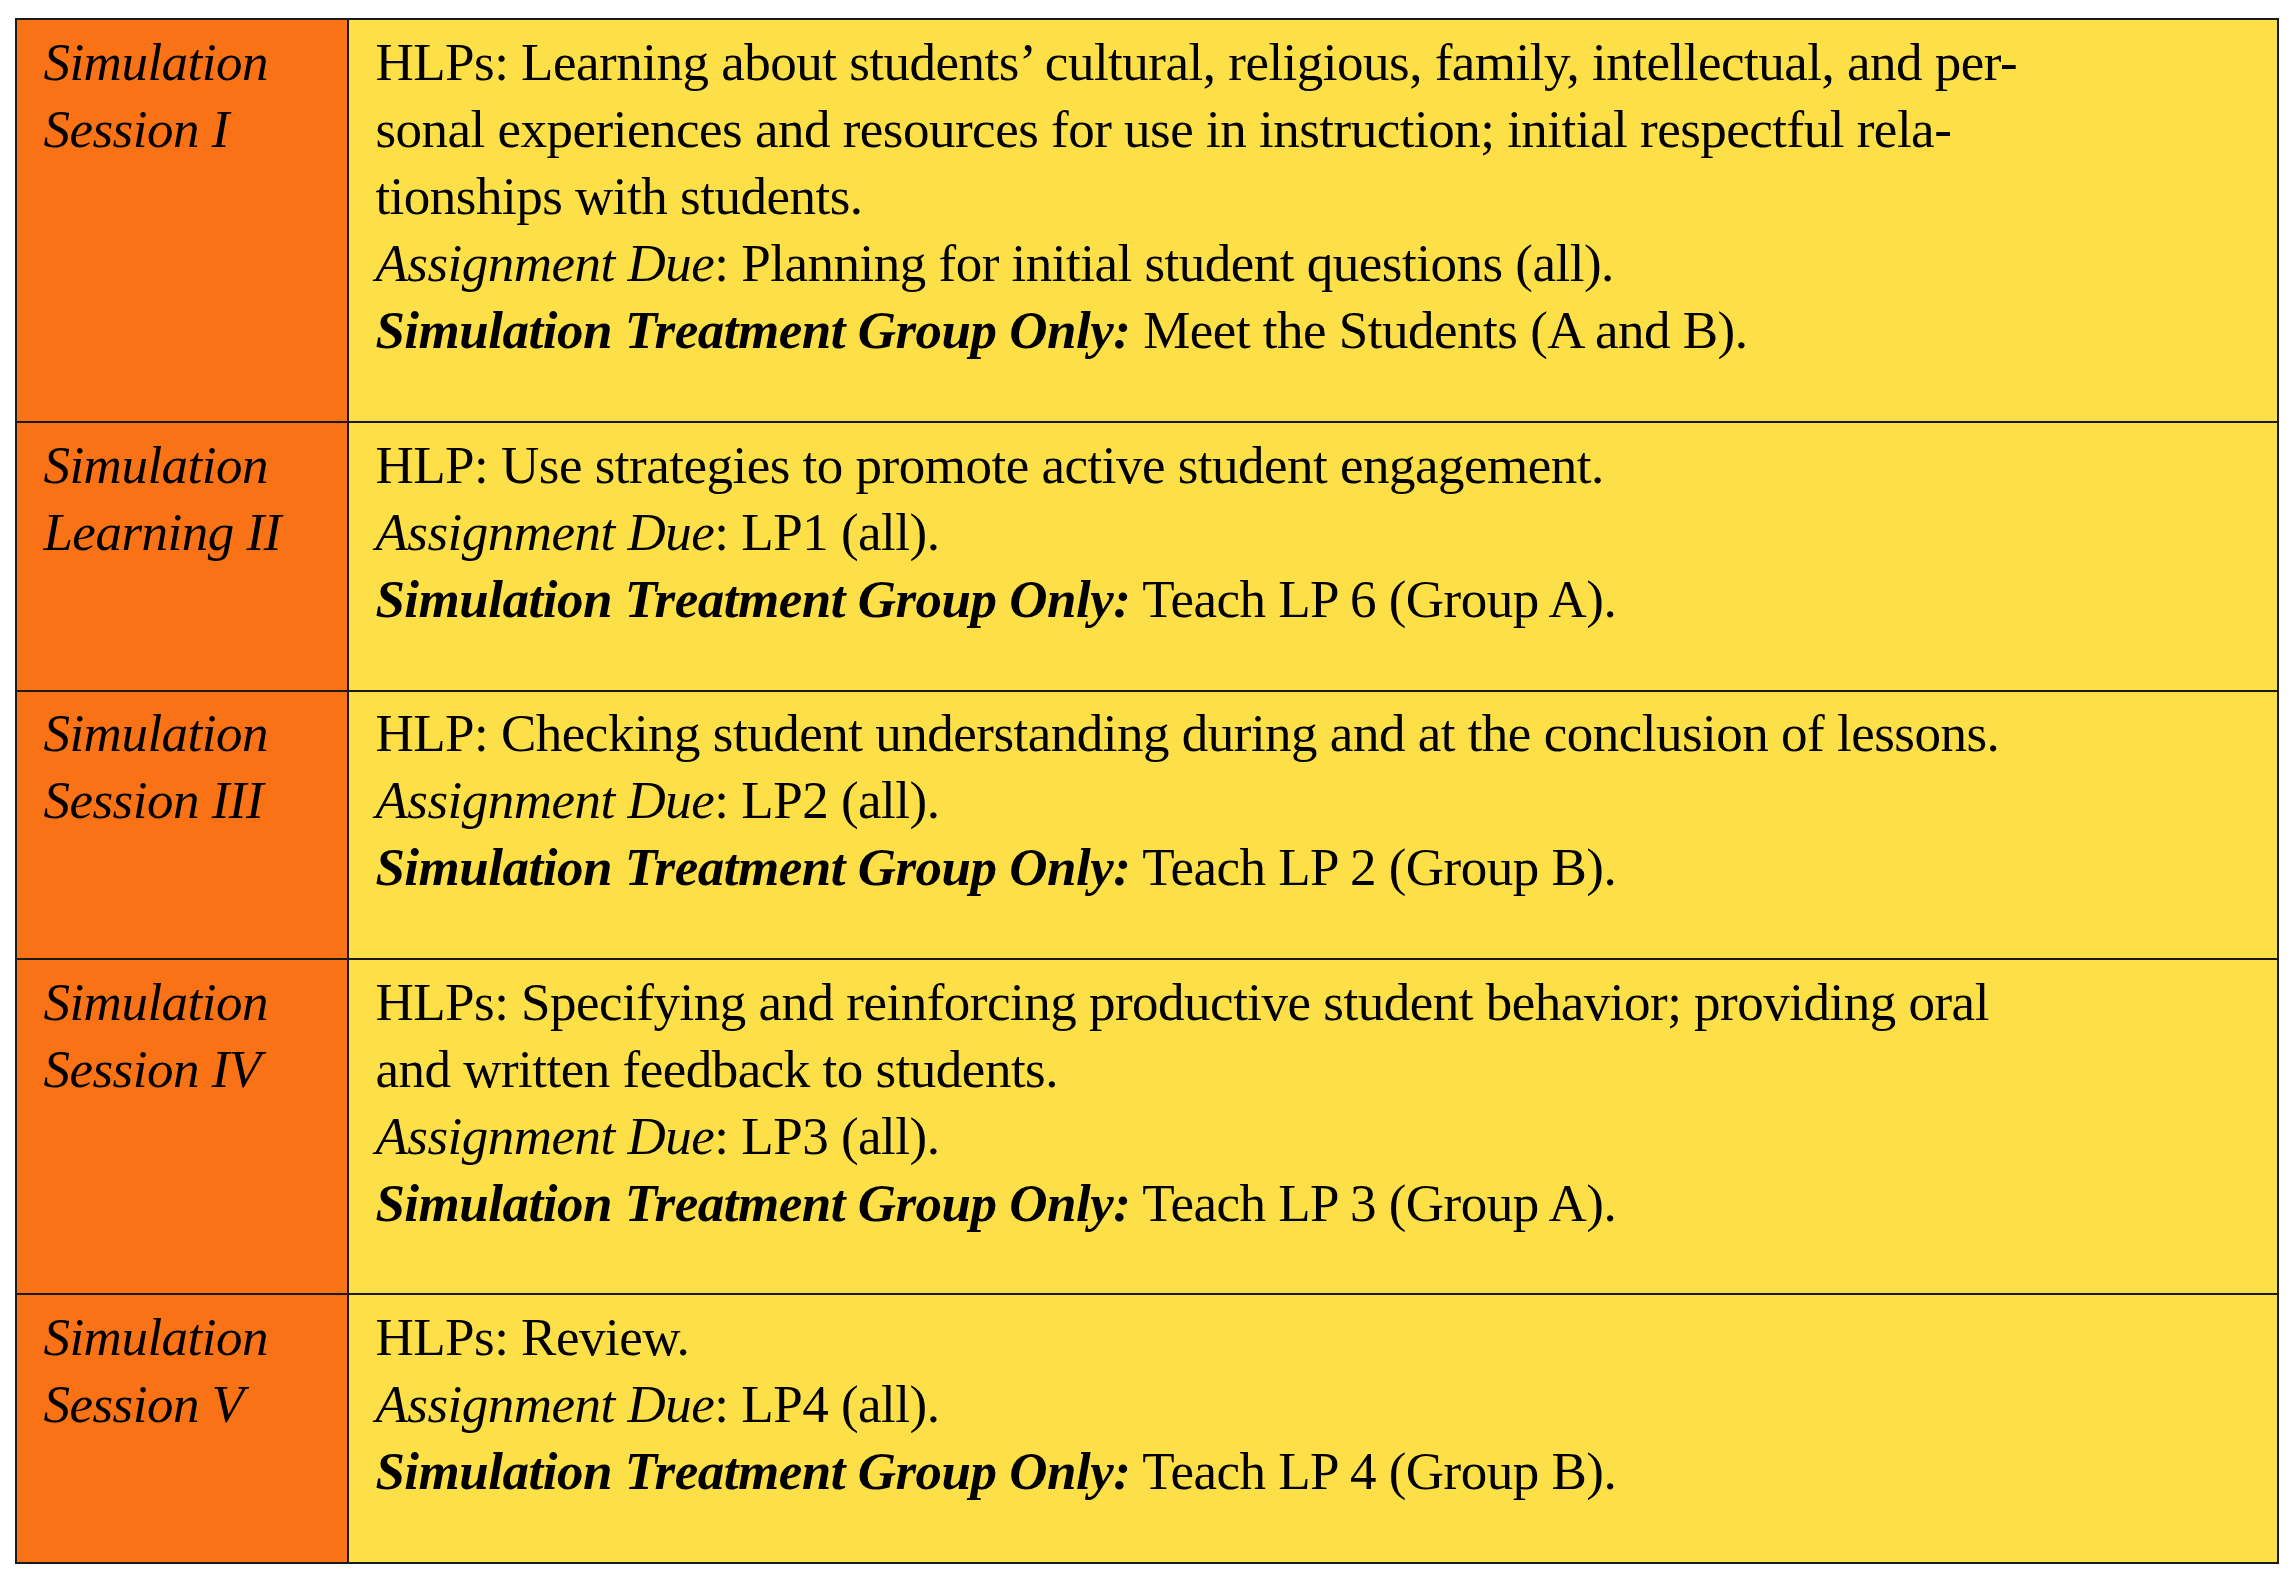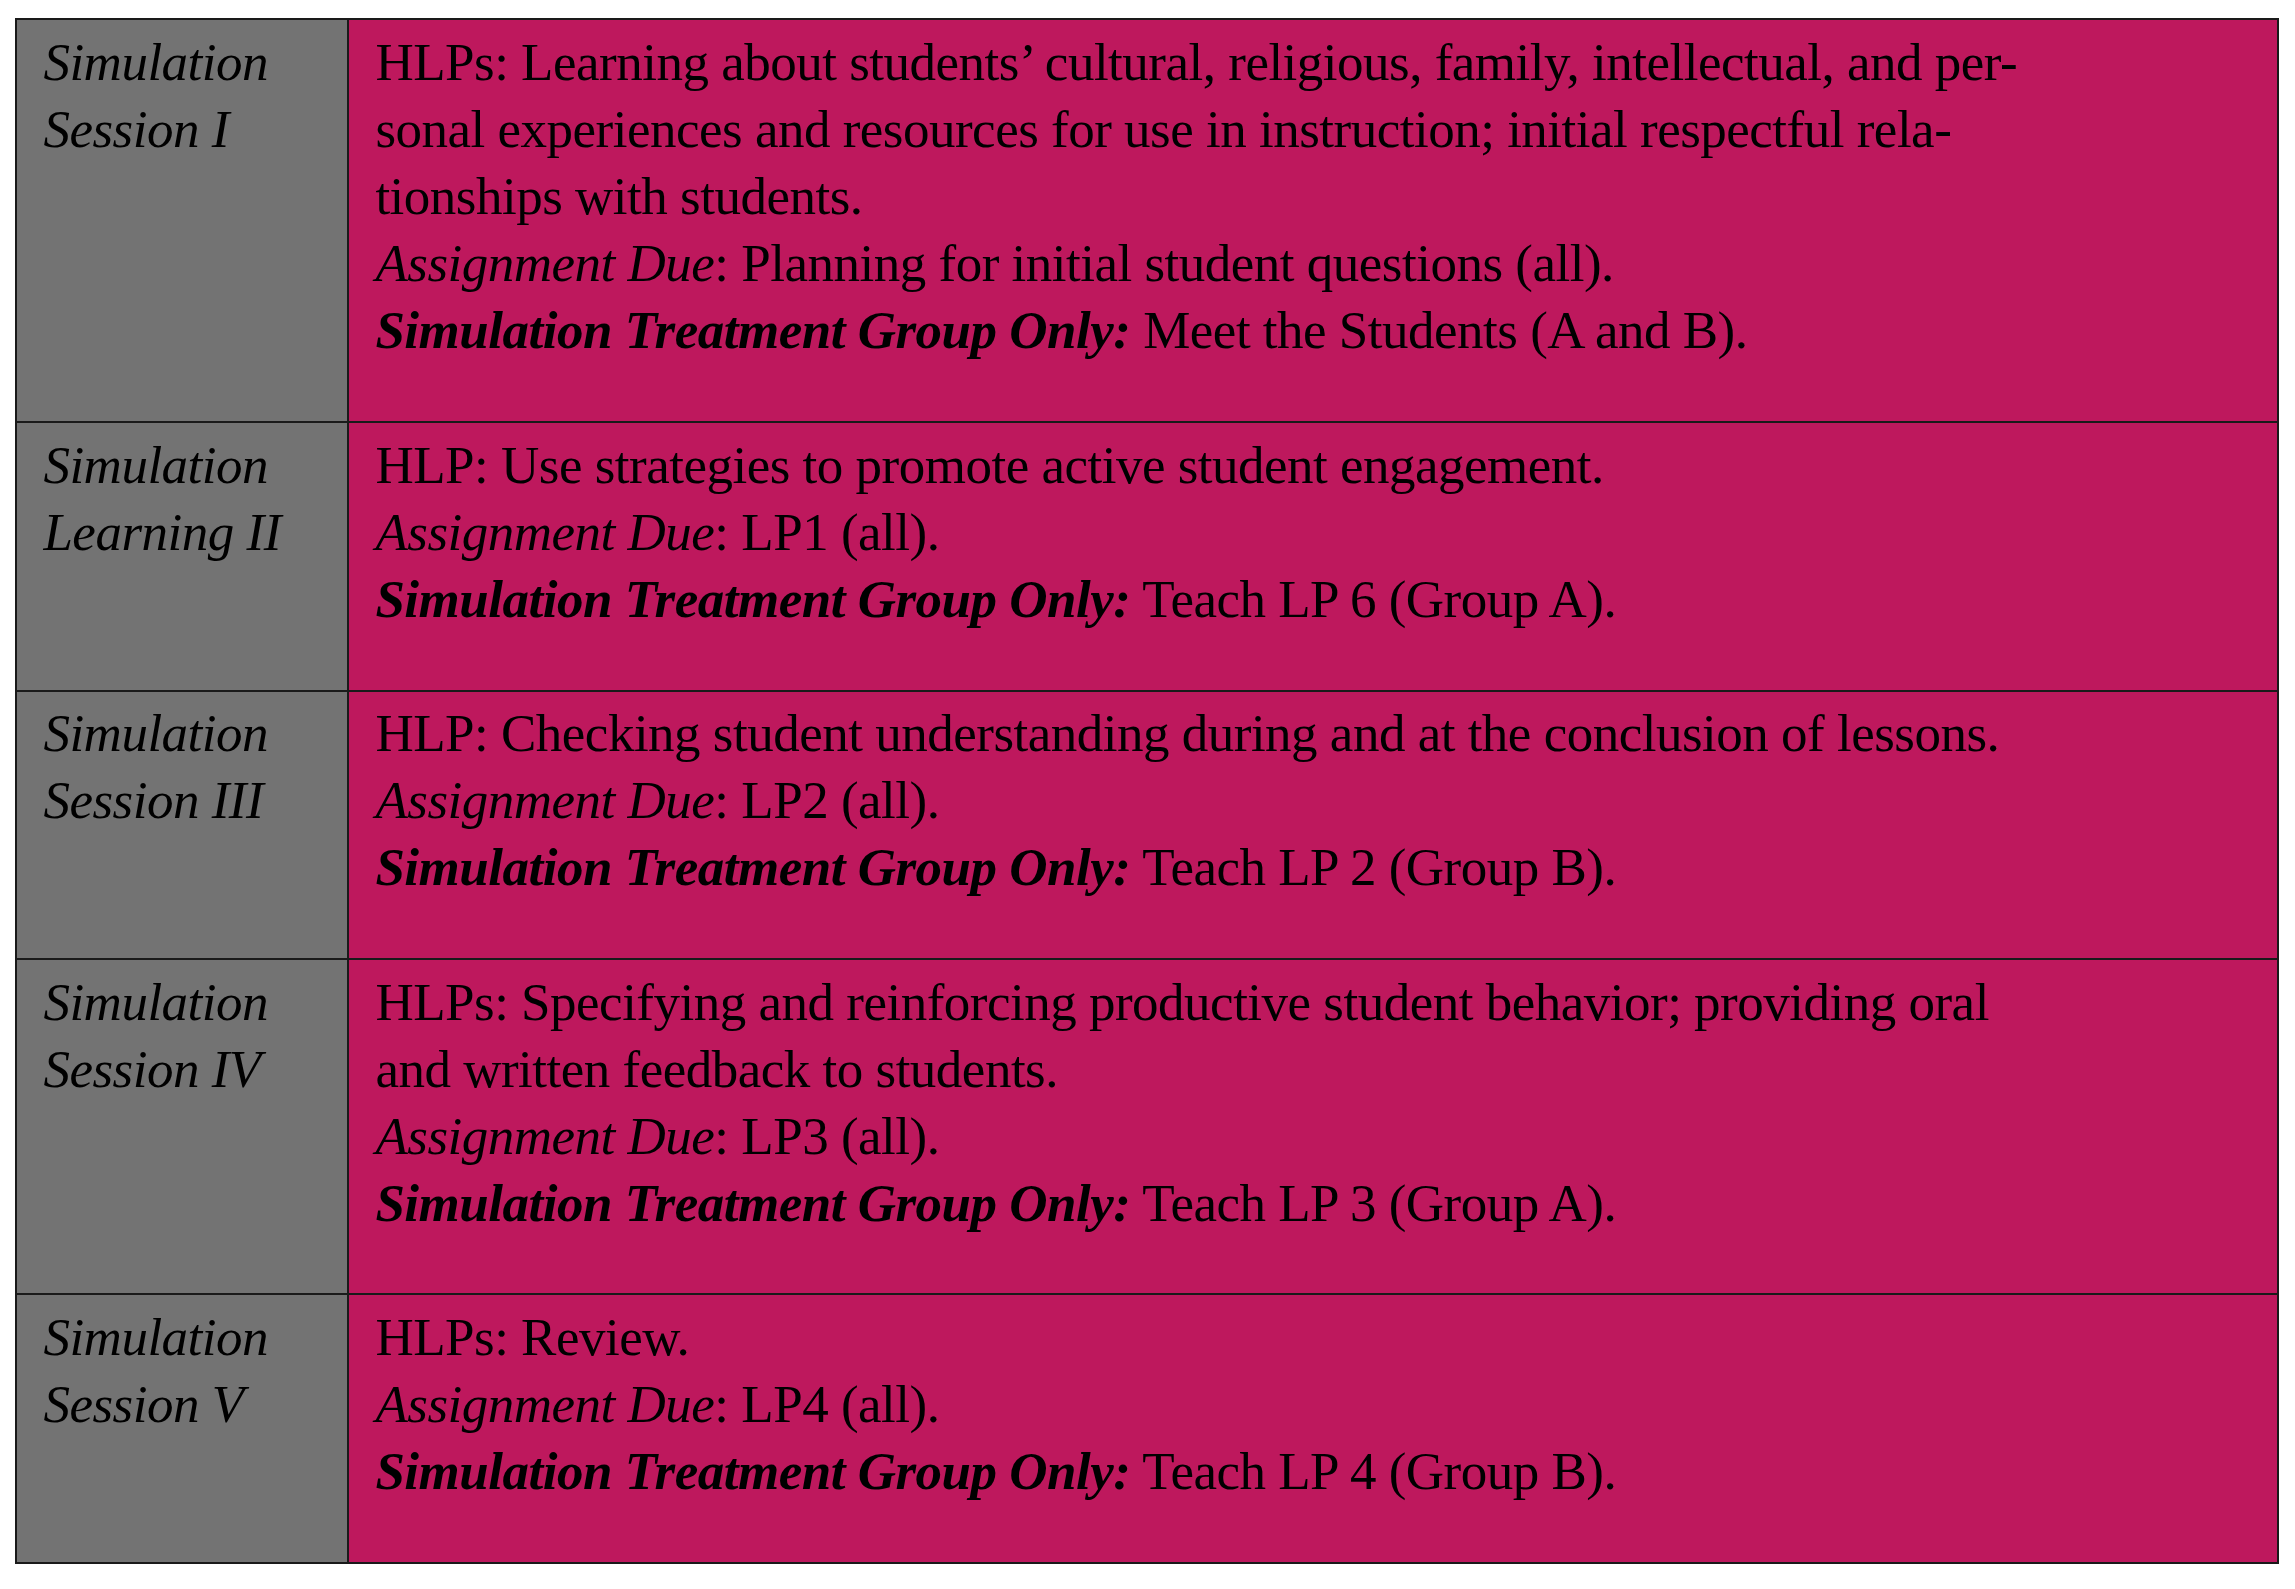--- a/index.html
+++ b/index.html
@@ -24,29 +24,29 @@
       table-layout: fixed;
       border: 2.7px solid #1a1a1a;
     }
     .doc-table td {
       border: 2.7px solid #1a1a1a;
       vertical-align: top;
       padding: 0;
     }
     .label-cell {
       width: 304px;
-      background: #737373;
+      background: #f97316;
       font-style: italic;
       font-size: 53px;
       line-height: 67px;
       padding: 8.8px 0 0 26px !important;
       letter-spacing: -0.5px;
     }
     .content-cell {
-      background: #be185d;
+      background: #fde047;
       font-size: 53px;
       line-height: 67px;
       padding: 8.8px 16.5px 0 26px !important;
       letter-spacing: -0.5px;
     }
     .line { display: block; white-space: nowrap; }
     .it { font-style: italic; }
     .bi { font-style: italic; font-weight: bold; }
     tr.r1 td { height: 392px; }
     tr.r2 td { height: 258px; }

